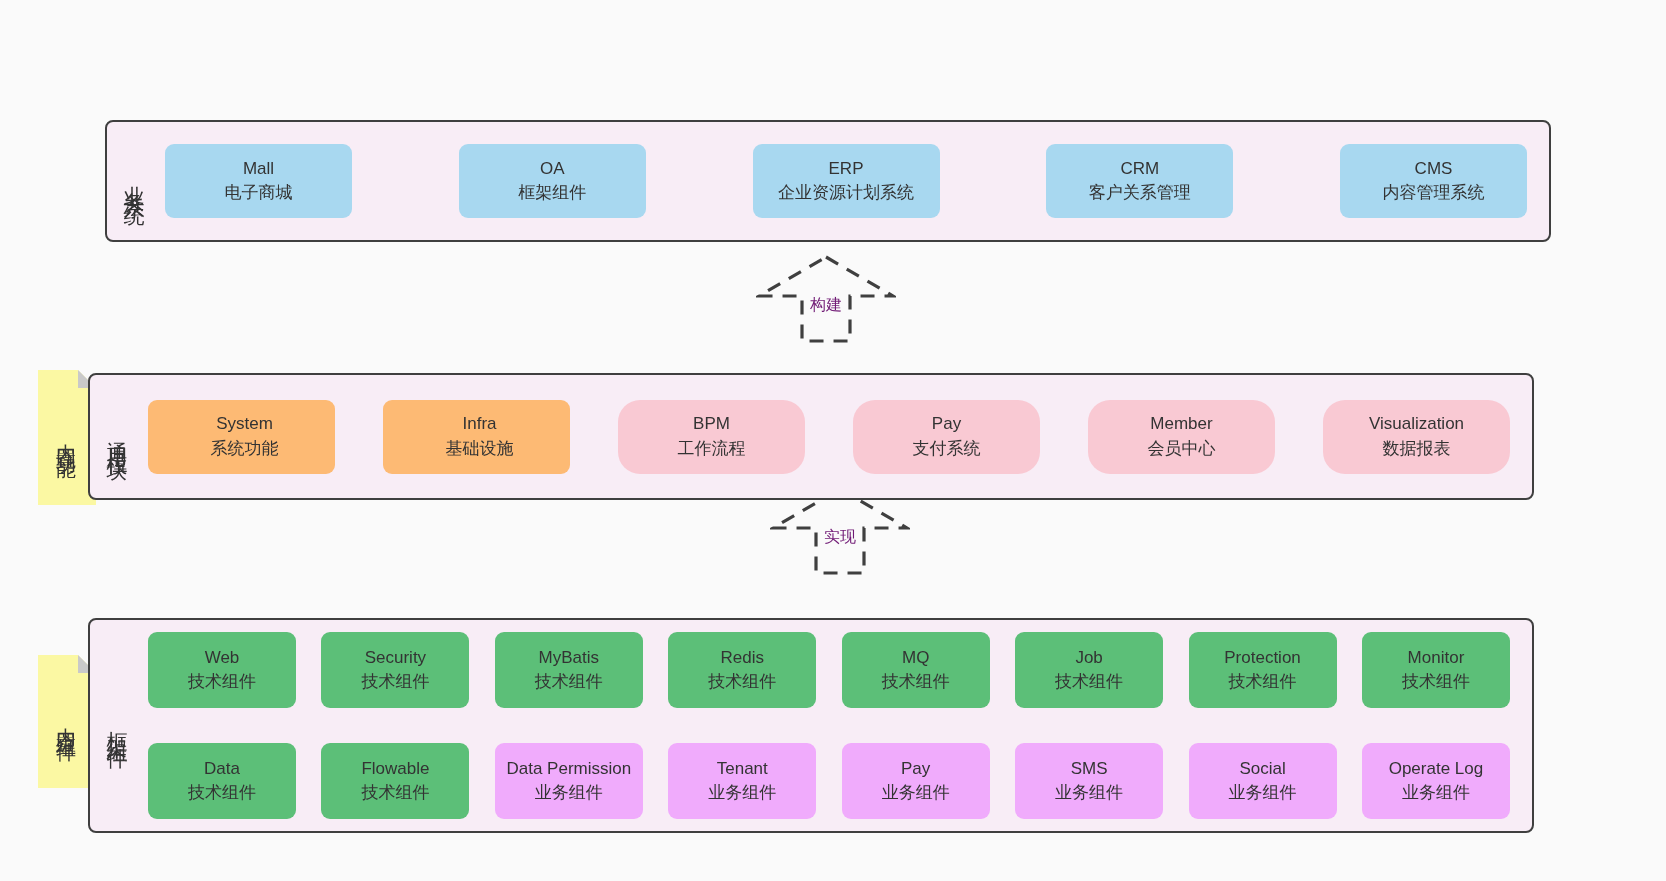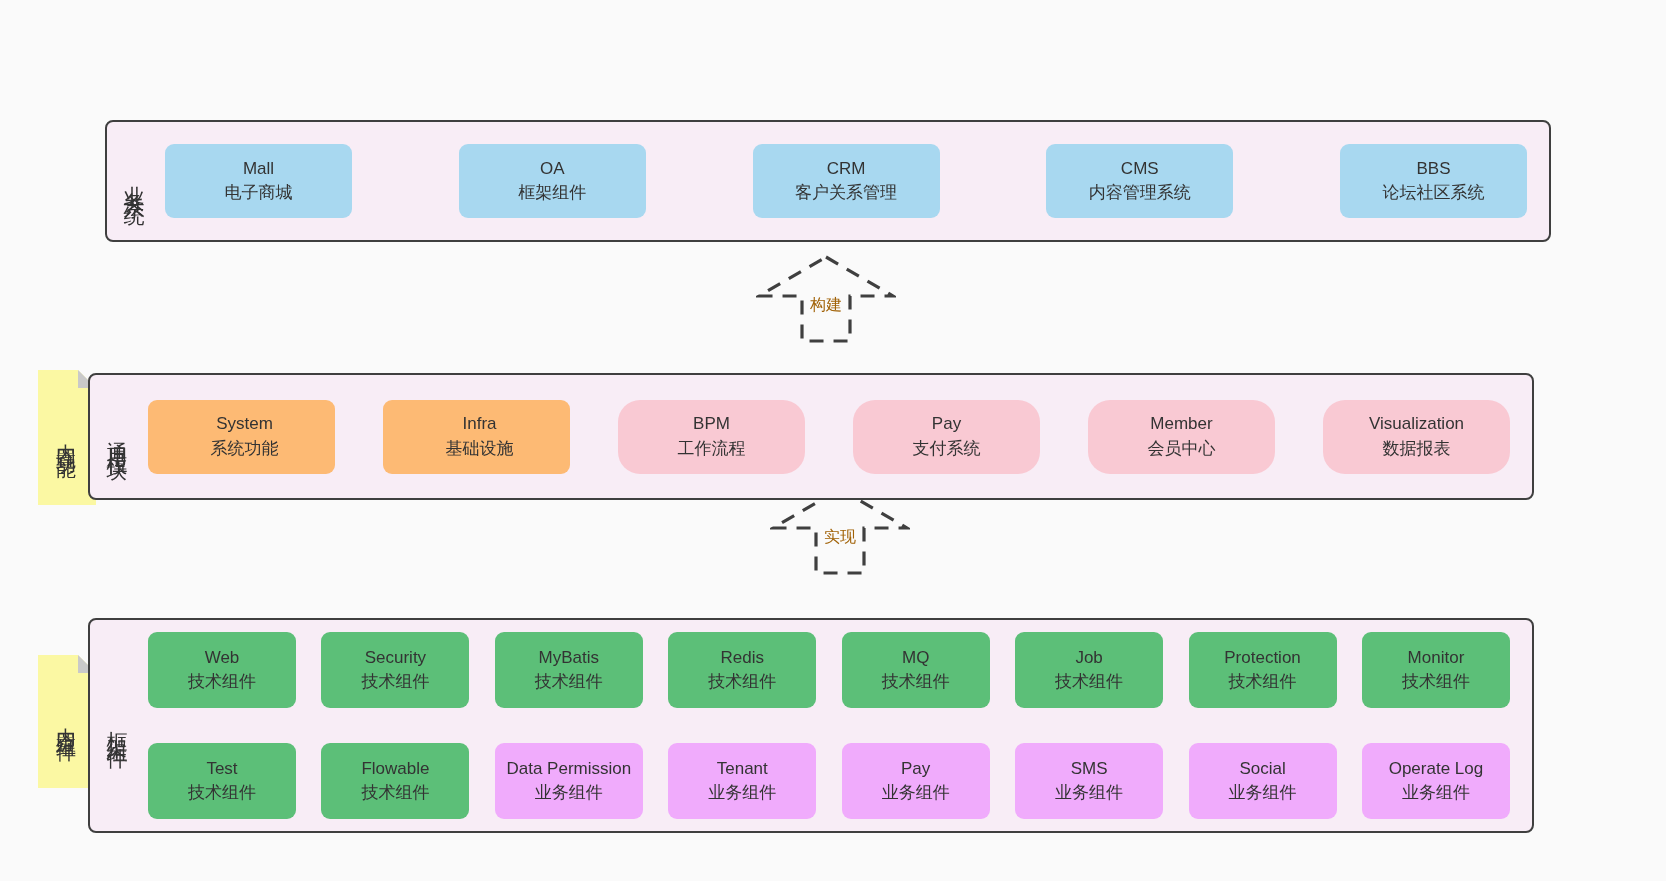--- a/index.html
+++ b/index.html
@@ -96,51 +96,51 @@
   }
   .arrow.a1{left:756px;top:254px;}
   .arrow.a2{left:770px;top:486px;}
   .arrow svg{position:absolute;left:0;top:0;}
   .arrow-label{
     position:absolute;left:50%;top:40px;
     transform:translateX(-50%);
     background:#fafafa;
     padding:1px 4px;
     font-size:16px;
-    color:#a16207;
+    color:#701a75;
     white-space:nowrap;
   }
 </style>
 </head>
 <body>
 
 <div class="canvas">
 
   <div class="container business">
     <div class="v-label">业务系统</div>
     <div class="boxes">
       <div class="box blue">
         <div class="box-name">Mall</div>
         <div class="box-desc">电子商城</div>
       </div>
       <div class="box blue">
         <div class="box-name">OA</div>
         <div class="box-desc">框架组件</div>
       </div>
       <div class="box blue">
+        <div class="box-name">ERP</div>
+        <div class="box-desc">企业资源计划系统</div>
+      </div>
+      <div class="box blue">
         <div class="box-name">CRM</div>
         <div class="box-desc">客户关系管理</div>
       </div>
       <div class="box blue">
         <div class="box-name">CMS</div>
         <div class="box-desc">内容管理系统</div>
-      </div>
-      <div class="box blue">
-        <div class="box-name">BBS</div>
-        <div class="box-desc">论坛社区系统</div>
       </div>
     </div>
   </div>
 
   <div class="arrow a1">
     <svg width="140" height="90" viewBox="0 0 140 90">
       <polygon points="70,3 137,42 94,42 94,87 46,87 46,42 3,42" fill="none" stroke="#3f3f3f" stroke-width="3.2" stroke-dasharray="14 10"></polygon>
     </svg>
     <div class="arrow-label">构建</div>
   </div>
@@ -222,21 +222,21 @@
           <div class="box-name">Protection</div>
           <div class="box-desc">技术组件</div>
         </div>
         <div class="box sm green">
           <div class="box-name">Monitor</div>
           <div class="box-desc">技术组件</div>
         </div>
       </div>
       <div class="brow">
         <div class="box sm green">
-          <div class="box-name">Test</div>
+          <div class="box-name">Data</div>
           <div class="box-desc">技术组件</div>
         </div>
         <div class="box sm green">
           <div class="box-name">Flowable</div>
           <div class="box-desc">技术组件</div>
         </div>
         <div class="box sm green-light">
           <div class="box-name">Data Permission</div>
           <div class="box-desc">业务组件</div>
         </div>

